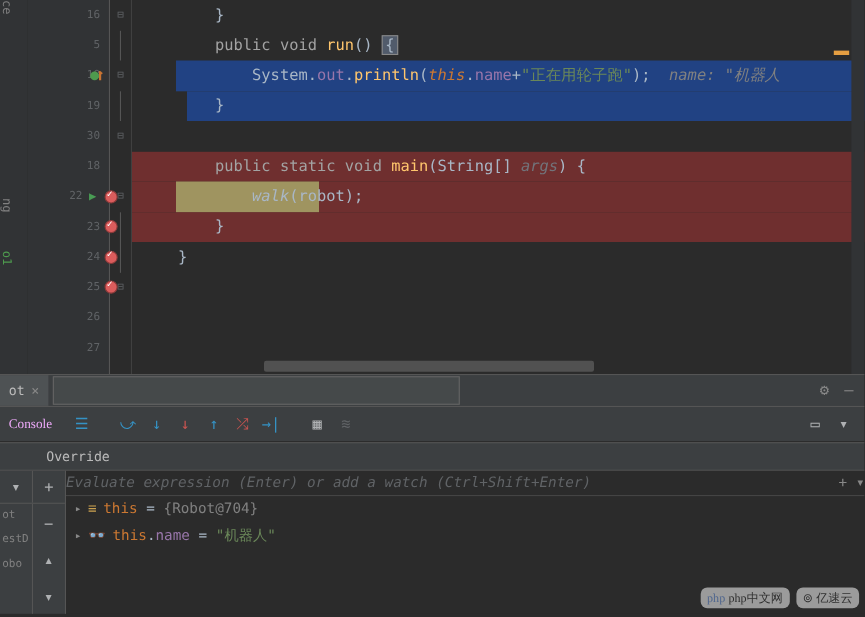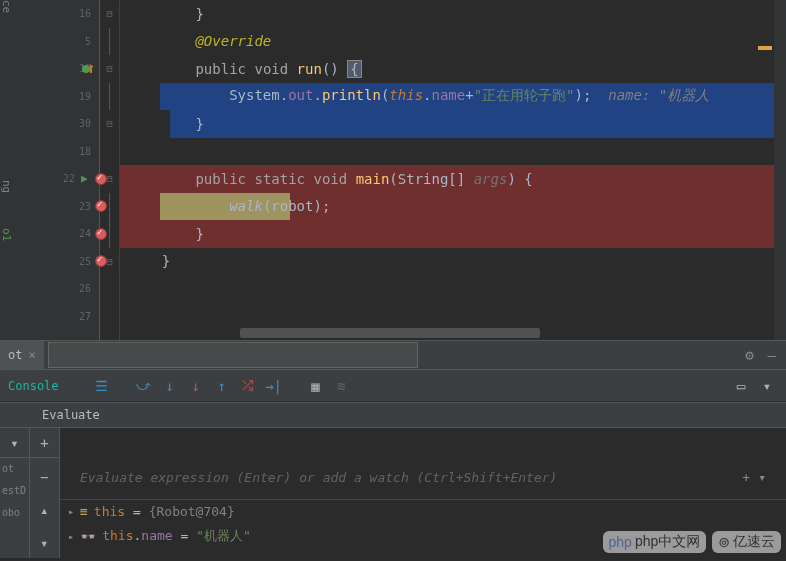--- a/index.html
+++ b/index.html
@@ -204,23 +204,24 @@
     .toolbar {
       height: 32px;
       background: #3c3f41;
       border-bottom: 1px solid #2b2b2b;
       display: flex;
       align-items: center;
       padding: 0 8px;
       gap: 4px;
     }
     .toolbar-label {
-      color: #14b8a6;
+      color: #f0abfc;
       font-size: 12px;
-      margin-right: 28px;
+      margin-right: 12px;
+      font-family: Liberation Serif, serif;
     }
     .toolbar-icon {
       width: 22px;
       height: 22px;
       display: flex;
       align-items: center;
       justify-content: center;
       color: #afb1b3;
       font-size: 14px;
     }
@@ -265,29 +266,28 @@
       color: #808080;
       padding: 4px 2px;
       line-height: 14px;
       overflow: hidden;
     }
     .watch-main {
       flex: 1;
       background: #2b2b2b;
     }
     .watch-input {
-      height: 44px;
+      height: 23px;
       border-bottom: 1px solid #444;
       display: flex;
       align-items: center;
-      padding: 0 20px;
+      padding: 0 0;
       color: #606366;
       font-style: italic;
       font-size: 13px;
-      margin-top: 28px;
     }
     .watch-input-icons {
       margin-left: auto;
       display: flex;
       gap: 8px;
       color: #888;
     }
     .var-row {
       padding: 4px 8px;
       display: flex;
@@ -307,26 +307,26 @@
       right: 5px;
       bottom: 8px;
       display: flex;
       gap: 6px;
       opacity: 0.7;
     }
     .wm {
       background: rgba(230, 230, 230, 0.85);
       border-radius: 6px;
       padding: 2px 6px;
-      font-size: 14px;
+      font-size: 11px;
       color: #333;
       display: flex;
       align-items: center;
       gap: 3px;
-      font-family: Liberation Sans, sans-serif;
+      font-family: Liberation Serif, serif;
     }
   </style>
 </head>
 <body>
 
 <div class="editor-area">
   <div class="left-margin">
     <span class="left-margin-text" style="top:0">ce</span>
     <span class="left-margin-text" style="top:180px">ng</span>
     <span class="left-margin-text" style="top:228px; color:#4e9a4e">o1</span>
@@ -416,21 +416,20 @@
       </div>
     <div class="fold-row">
         <div class="fold-line"></div>
       </div>
     <div class="fold-row">⊟</div>
     <div class="fold-row"></div>
     <div class="fold-row"></div>
   </div>
   <div class="code-area">
     <div class="code-line"><span class="code-text">        }</span></div>
-    <div class="code-line"><span class="code-text">        <span class="ann">@Override</span></span></div>
     <div class="code-line"><span class="code-text">        <span class="kw">public </span><span class="kw">void </span><span class="method">run</span><span>() </span><span style="background:#515b6b;border:1px solid #888;padding:0 2px">{</span></span></div>
     <div class="code-line">
       <div class="highlight-selected" style="left:40px"></div>
       <span class="code-text">            <span>System</span><span>.</span><span class="field">out</span><span>.</span><span class="method">println</span><span>(</span><span class="this-kw">this</span><span>.</span><span class="field">name</span><span>+</span><span class="str">"正在用轮子跑"</span><span>);</span><span class="comment-hint">  name: </span><span class="comment-hint">"机器人</span></span>
     </div>
     <div class="code-line">
       <div class="highlight-selected" style="left:50px"></div>
       <span class="code-text">        }</span>
     </div>
     <div class="code-line"></div>
@@ -478,21 +477,21 @@
   <span class="toolbar-icon" style="color:#c75450">⤮</span>
   <span class="toolbar-icon" style="color:#3592c4">→|</span>
   <span style="width:12px"></span>
   <span class="toolbar-icon">▦</span>
   <span class="toolbar-icon" style="color:#606366">≋</span>
   <span style="margin-left:auto" class="toolbar-icon">▭</span>
   <span class="toolbar-icon">▾</span>
 </div>
 
 <div class="variables-header">
-  <span>Evaluate</span>
+  <span>Override</span>
 </div>
 
 <div class="watch-area">
   <div class="watch-sidebar">
     <div class="watch-sidebar-btns">
       <div class="sb-btn">▾</div>
       <div class="sb-btn" style="border-left:1px solid #555">+</div>
     </div>
     <div style="display:flex;flex:1">
       <div style="width:30px;border-right:1px solid #555">

